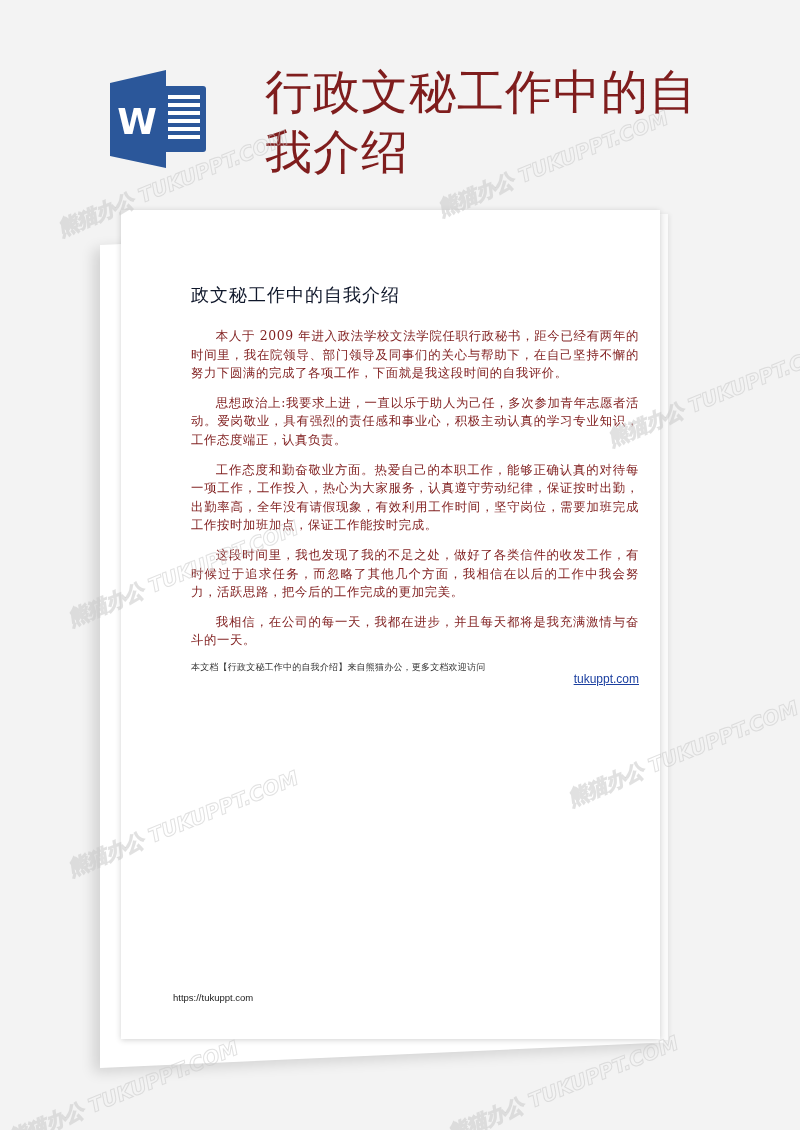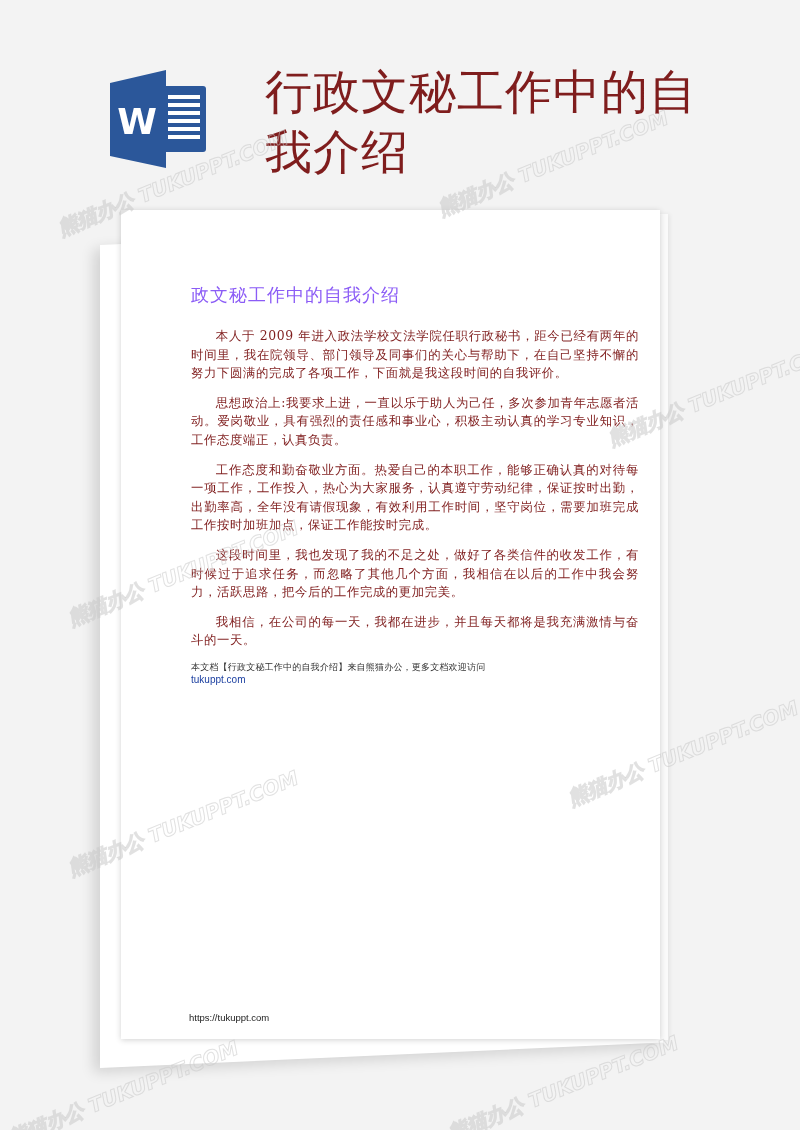--- a/index.html
+++ b/index.html
@@ -28,35 +28,35 @@
   .page-right-edge {
     position: absolute; left: 660px; top: 214px; width: 8px; height: 826px;
     background: #fafafa; box-shadow: 2px 0 4px rgba(0,0,0,0.06);
   }
   .page {
     position: absolute; left: 121px; top: 210px; width: 539px; height: 829px;
     background: #ffffff; box-shadow: 0 1px 6px rgba(0,0,0,0.18);
   }
   .page-heading {
     position: absolute; left: 70px; top: 73px; margin: 0;
-    font-size: 18px; font-weight: normal; color: #8b5cf6; letter-spacing: 1px;
+    font-size: 18px; font-weight: normal; color: #0f172a; letter-spacing: 1px;
   }
   .body-text { position: absolute; left: 70px; top: 117px; width: 448px; }
   .para {
     margin: 0 0 11px 0; font-size: 12.4px; line-height: 18.6px; color: #7f1d1d;
     text-indent: 2em; text-align: justify; letter-spacing: 0.6px;
   }
   .footer-note { font-size: 9px; color: #333; line-height: 12px; margin-top: 2px; letter-spacing: 0.2px; }
   .footer-link {
-    display: block; font-family: "Liberation Sans", sans-serif; font-size: 10px;
-    color: #1b3fa0; line-height: 13px;
+    display: block; font-family: "Liberation Sans", sans-serif; font-size: 12px;
+    color: #1b3fa0; text-decoration: underline; line-height: 13px; text-align: right;
   }
   .page-url {
-    position: absolute; left: 68px; top: 782px;
-    font-family: "Liberation Sans", sans-serif; font-size: 9.5px; color: #222; margin-top: 20px;
+    position: absolute; left: 52px; top: 782px;
+    font-family: "Liberation Sans", sans-serif; font-size: 9.5px; color: #222;
   }
 </style>
 </head>
 <body>
 
 <div class="header">
   <svg class="word-icon" viewBox="0 0 100 98">
     <rect x="46" y="16" width="50" height="66" rx="3" fill="#2b579a"></rect>
     <g fill="#ffffff">
       <rect x="58" y="25" width="32" height="4"></rect>

